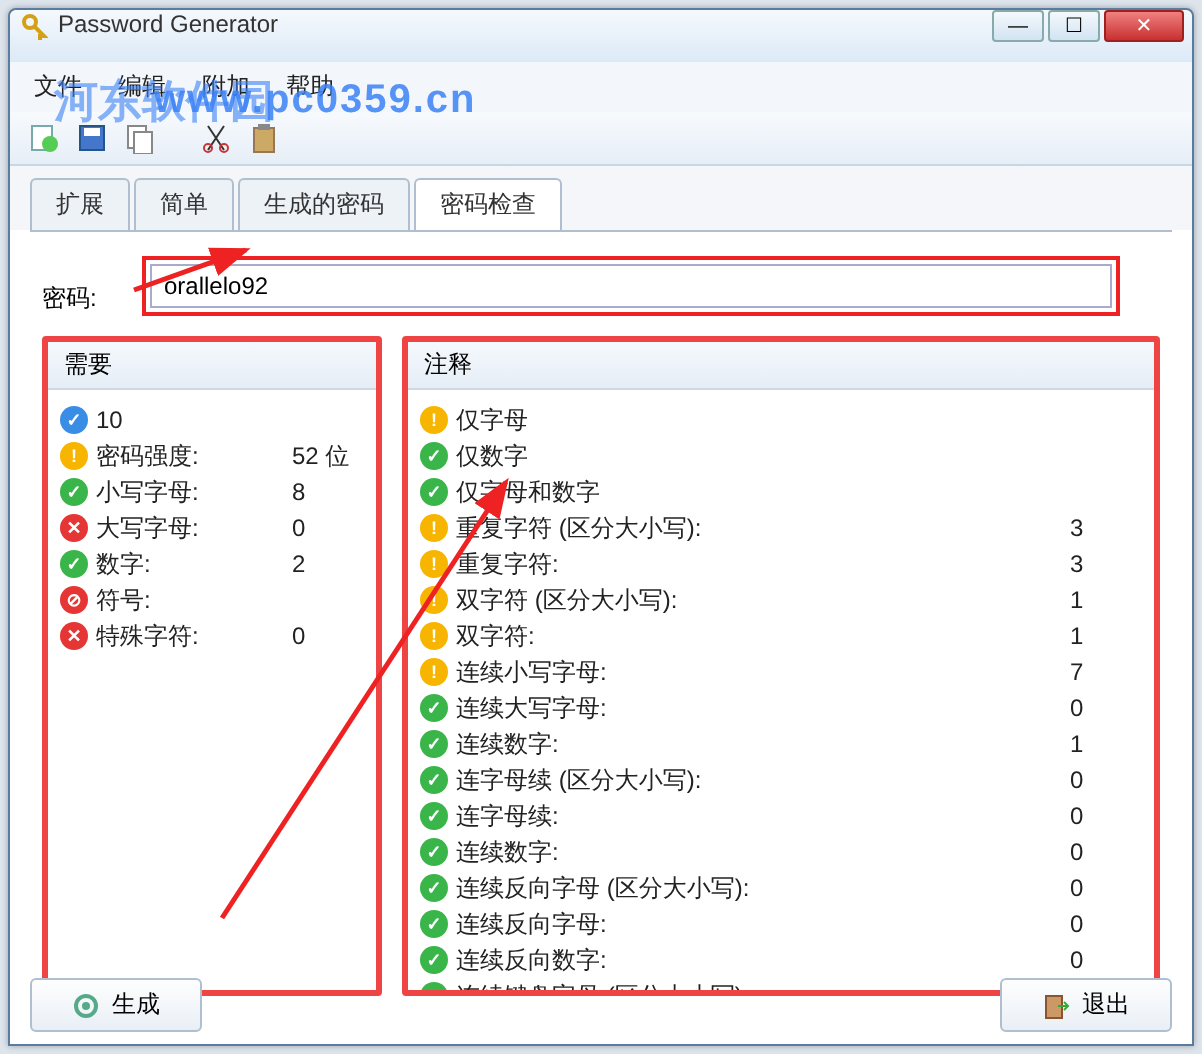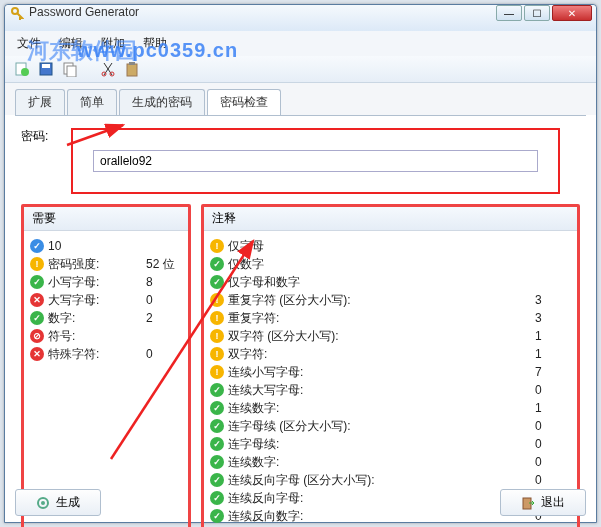--- a/index.html
+++ b/index.html
@@ -14,23 +14,23 @@
 .menubar{display:flex;gap:10px;padding:2px 8px;background:#f3f6fa;color:#222}
 .menubar span{padding:2px 4px}
 .toolbar{display:flex;gap:6px;padding:4px 8px;background:linear-gradient(#f7fafd,#e6eef7);border-bottom:1px solid #c9d6e3;align-items:center;position:relative}
 .tbbtn{width:18px;height:18px;display:inline-flex;align-items:center;justify-content:center}
 .watermark{position:absolute;left:72px;top:34px;font-size:20px;color:#3b82f6;font-family:Arial;font-weight:bold;opacity:.85;pointer-events:none;letter-spacing:1px}
 .wm2{position:absolute;left:22px;top:31px;font-size:22px;color:#3b82f6;font-weight:bold;opacity:.6;pointer-events:none}
 .tabs{display:flex;padding:6px 10px 0;background:#f4f6f9}
 .tab{padding:4px 12px;border:1px solid #b0bfcf;border-bottom:none;background:#edf2f7;margin-right:2px;border-radius:3px 3px 0 0;color:#333}
 .tab.active{background:#fff;font-weight:500}
 .content{background:#fff;border-top:1px solid #b0bfcf;margin:0 10px;padding:8px 0 0;height:388px}
-.pwrow{display:flex;align-items:flex-start;padding:4px 6px;position:relative}
+.pwrow{display:flex;align-items:flex-end;padding:4px 6px;position:relative}
 .pwlabel{width:50px}
-.pwbox{flex:1;border:2px solid #e22;padding:20px;margin-right:20px}
+.pwbox{flex:1;border:2px solid #e22;padding:2px;margin-right:20px}
 .pwinput{width:100%;border:1px solid #aac;padding:3px 6px;font-size:12px}
 .cols{display:flex;gap:10px;padding:6px 6px 0}
 .panel{border:3px solid #ef4444;border-radius:2px}
 .panel-l{width:170px;height:330px}
 .panel-r{flex:1;height:330px}
 .phead{background:linear-gradient(#f5f9fd,#e5edf6);padding:3px 8px;border-bottom:1px solid #cfd8e3;font-weight:500}
 .plist{padding:6px 4px;overflow:auto;height:300px}
 .plist .row{display:flex;align-items:center;padding:1px 2px;line-height:16px}
 .ic{width:14px;height:14px;border-radius:50%;margin-right:4px;flex-shrink:0;display:inline-flex;align-items:center;justify-content:center;font-size:9px;color:#fff;font-weight:bold}
 .ic.ok{background:#3ab54a}

